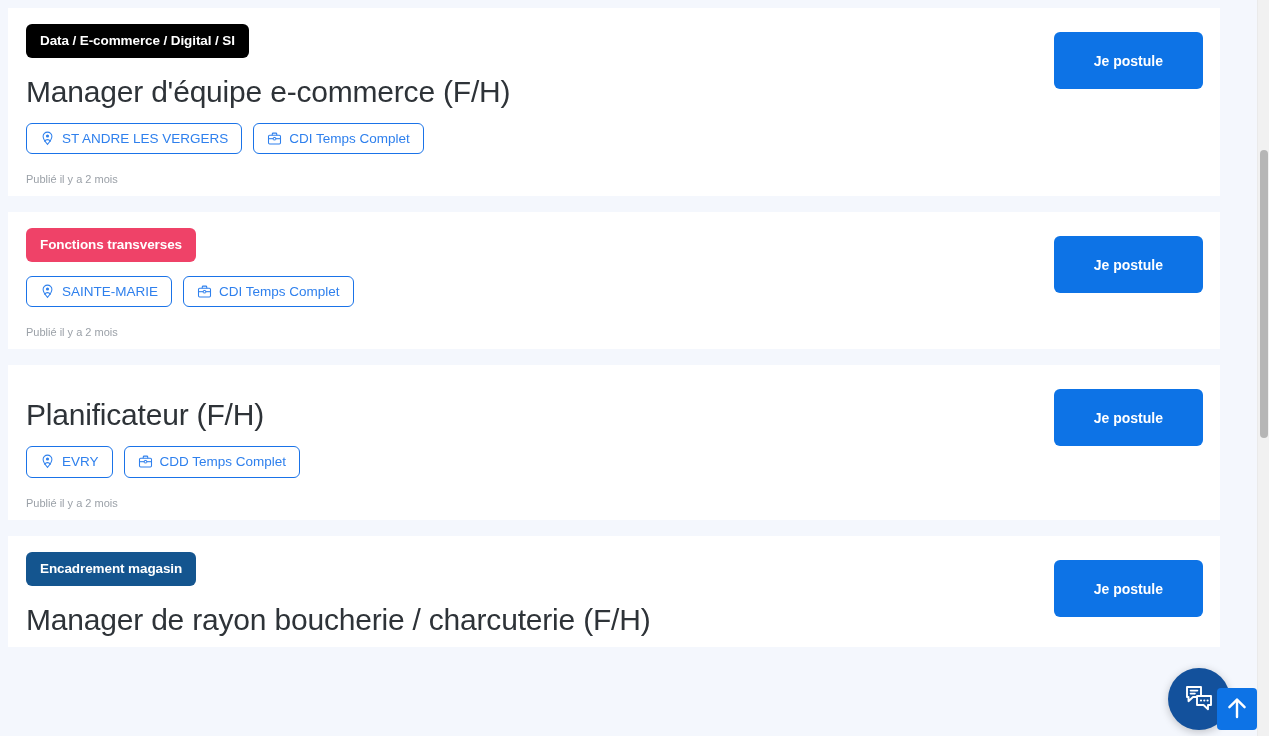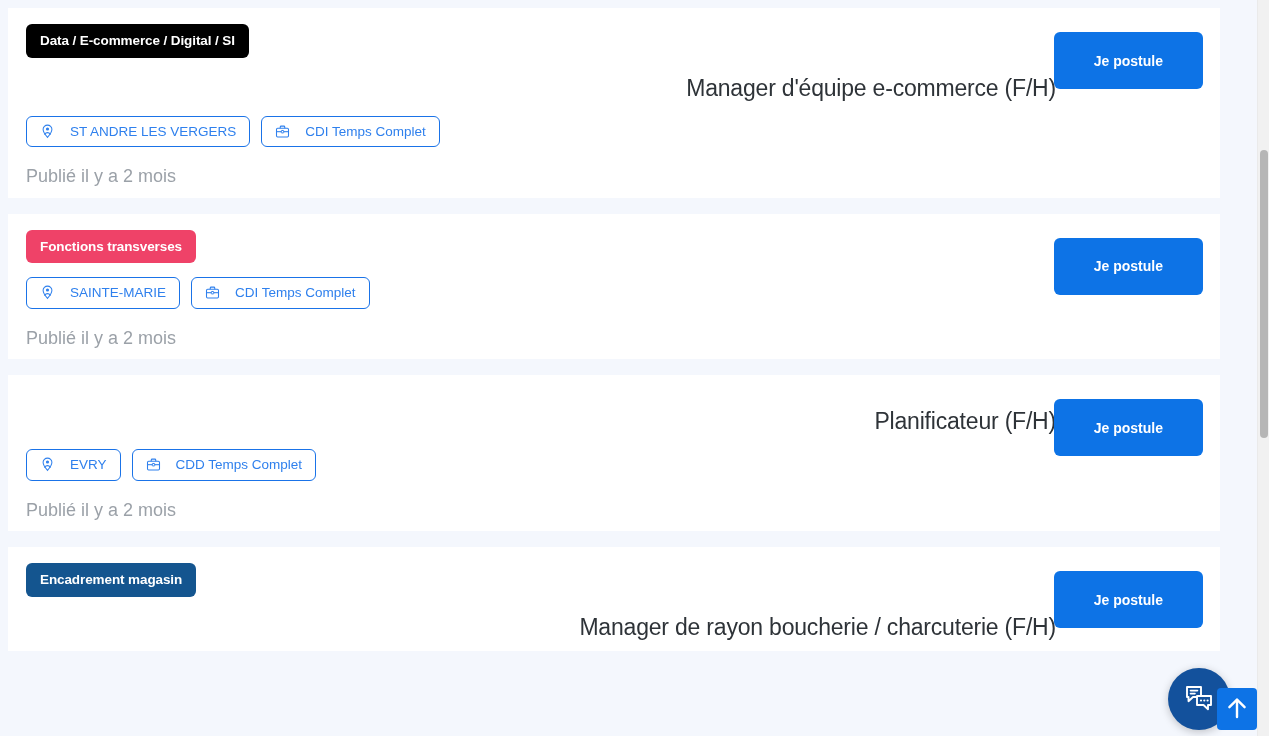--- a/index.html
+++ b/index.html
@@ -53,57 +53,56 @@
     font-weight: 700;
     line-height: 1;
     padding: 10px 14px;
     border-radius: 6px;
     letter-spacing: -0.1px;
     white-space: nowrap;
   }
 
   
   .job-title {
-    font-size: 23px;
+    font-size: 30px;
     font-weight: 400;
     color: #2e3338;
     margin-top: 17px;
     letter-spacing: -0.2px;
     white-space: nowrap;
-    text-align: right;
   }
 
   
   .pill-row {
     margin-top: 14px;
     display: flex;
     gap: 11px;
     align-items: center;
   }
 
   .pill {
     display: inline-flex;
     align-items: flex-start;
-    gap: 15px;
+    gap: 7px;
     border: 1px solid #1a73e8;
     border-radius: 6px;
     color: #2f80ed;
     background: #fff;
     font-size: 13.5px;
     padding: 7px 13px;
     line-height: 1.15;
     white-space: nowrap;
   }
 
   .pill svg { display: block; flex: 0 0 auto; }
 
   
   .published {
     margin-top: 19px;
-    font-size: 18px;
+    font-size: 11px;
     color: #9ba1a8;
     line-height: 1.2;
   }
 
   
   .apply-btn {
     position: absolute;
     right: 17px;
     top: 24px;
     background: #0d73e6;

